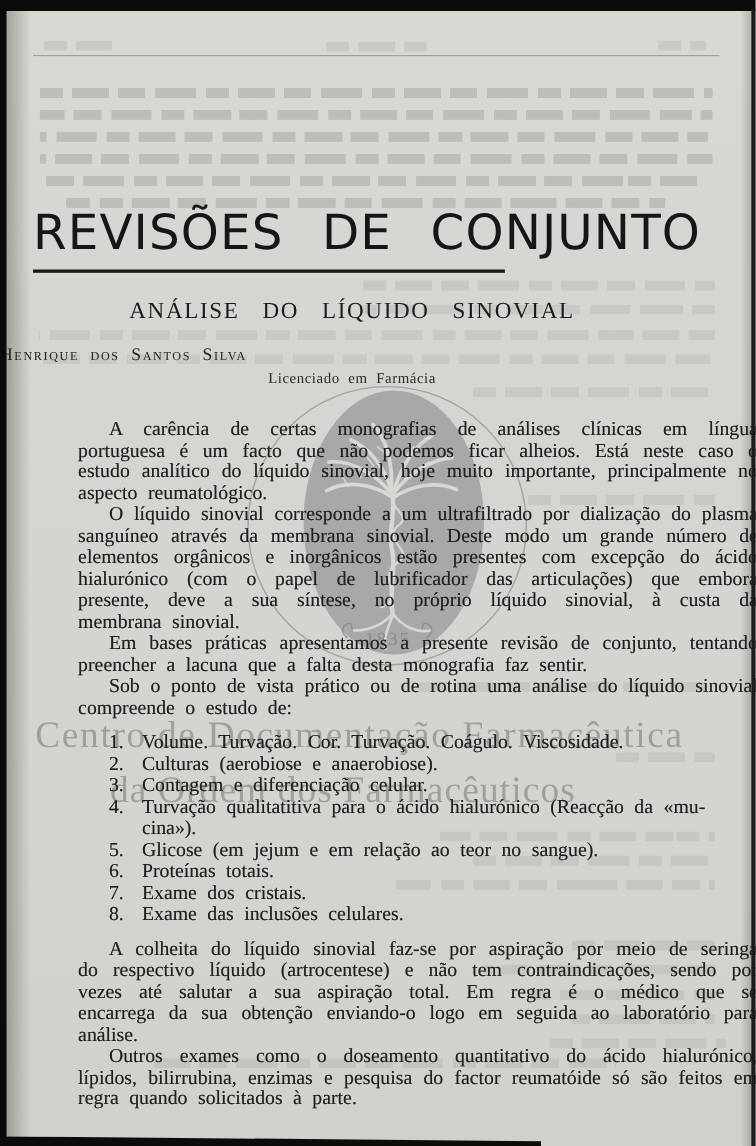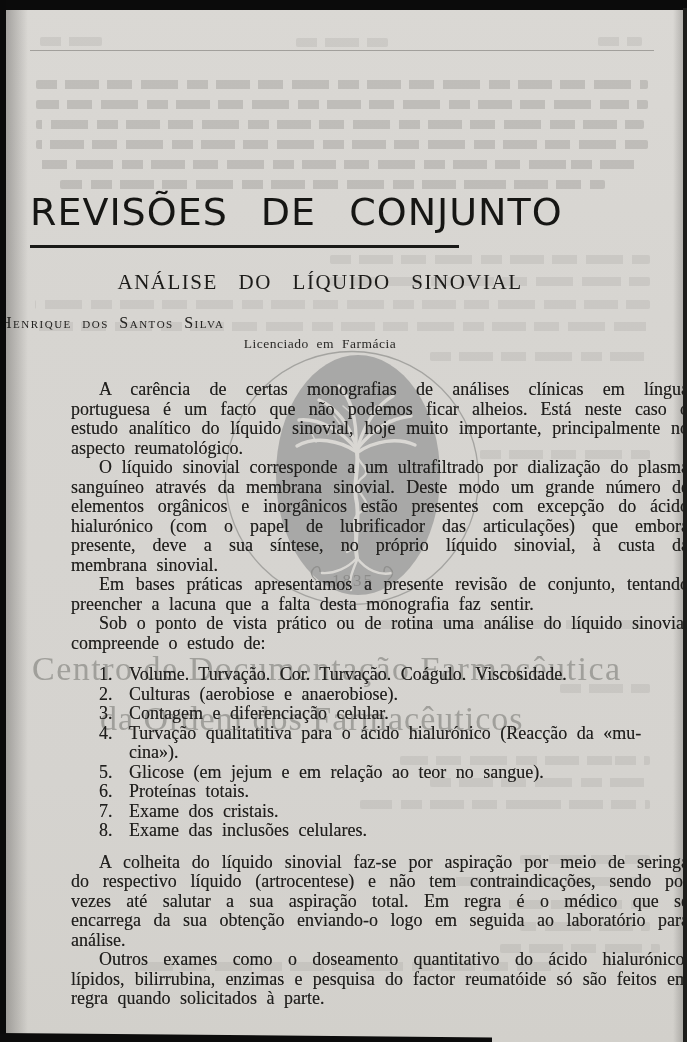--- a/index.html
+++ b/index.html
@@ -35,21 +35,21 @@
   
   .seal{position:absolute;left:220px;top:346px;width:264px;height:264px;z-index:2;}
   
   .wm-text{position:absolute;z-index:3;font-family:"Liberation Serif",serif;
     color:rgba(128,127,123,.62);white-space:nowrap;}
   .wm1{left:32px;top:650px;font-size:34px;letter-spacing:1.5px;}
   .wm2{left:100px;top:700px;font-size:34px;letter-spacing:1px;}
   
   .content{position:absolute;left:0;top:0;width:687px;height:1042px;z-index:10;}
   .section-title{position:absolute;left:30px;top:192px;margin:0;
-    font-family:"DejaVu Sans",sans-serif;font-weight:400;font-size:38px;line-height:40px;
+    font-family:"DejaVu Sans",sans-serif;font-weight:400;font-size:44px;line-height:40px;
     letter-spacing:1px;word-spacing:20px;color:#161614;}
   .title-rule{position:absolute;left:30px;top:245px;width:429px;height:3px;background:#191917;}
   .article-title{position:absolute;left:0px;top:270px;width:640px;margin:0;text-align:center;
     font-family:"Liberation Serif",serif;font-weight:400;font-size:21px;
     letter-spacing:1.5px;word-spacing:14px;color:#1c1b19;}
   .author{position:absolute;left:0px;top:314px;width:640px;
     font-variant:small-caps;font-size:16px;letter-spacing:1.5px;word-spacing:5px;color:#232220;}
   .author-role{position:absolute;left:0px;top:336px;width:640px;text-align:center;
     font-size:13.5px;letter-spacing:.5px;word-spacing:4px;color:#2a2927;}
   .body{position:absolute;left:35px;top:380px;width:618px;

